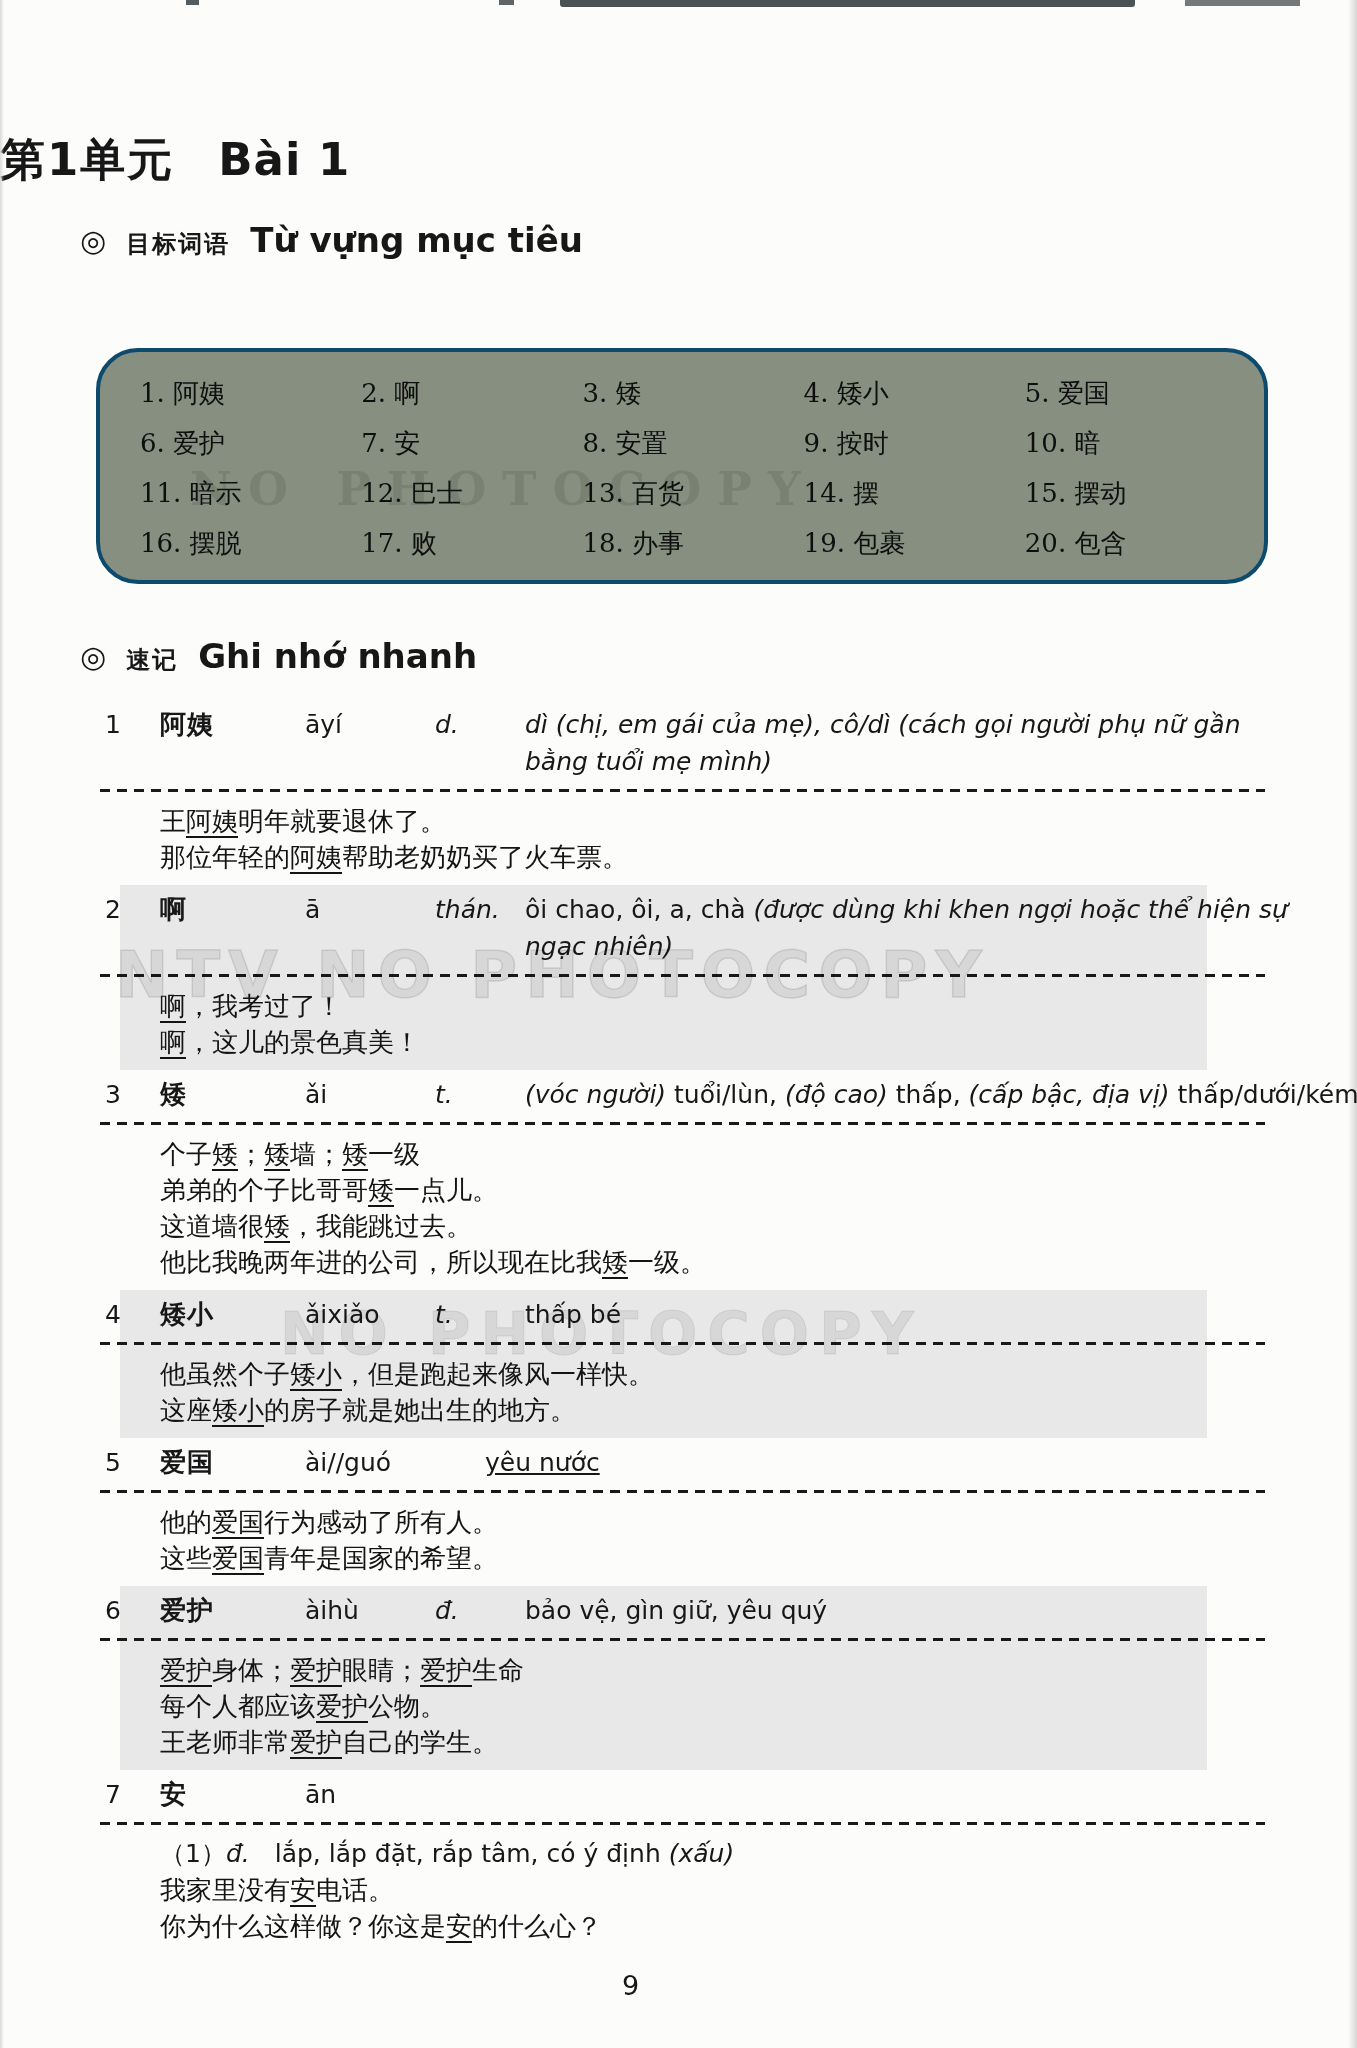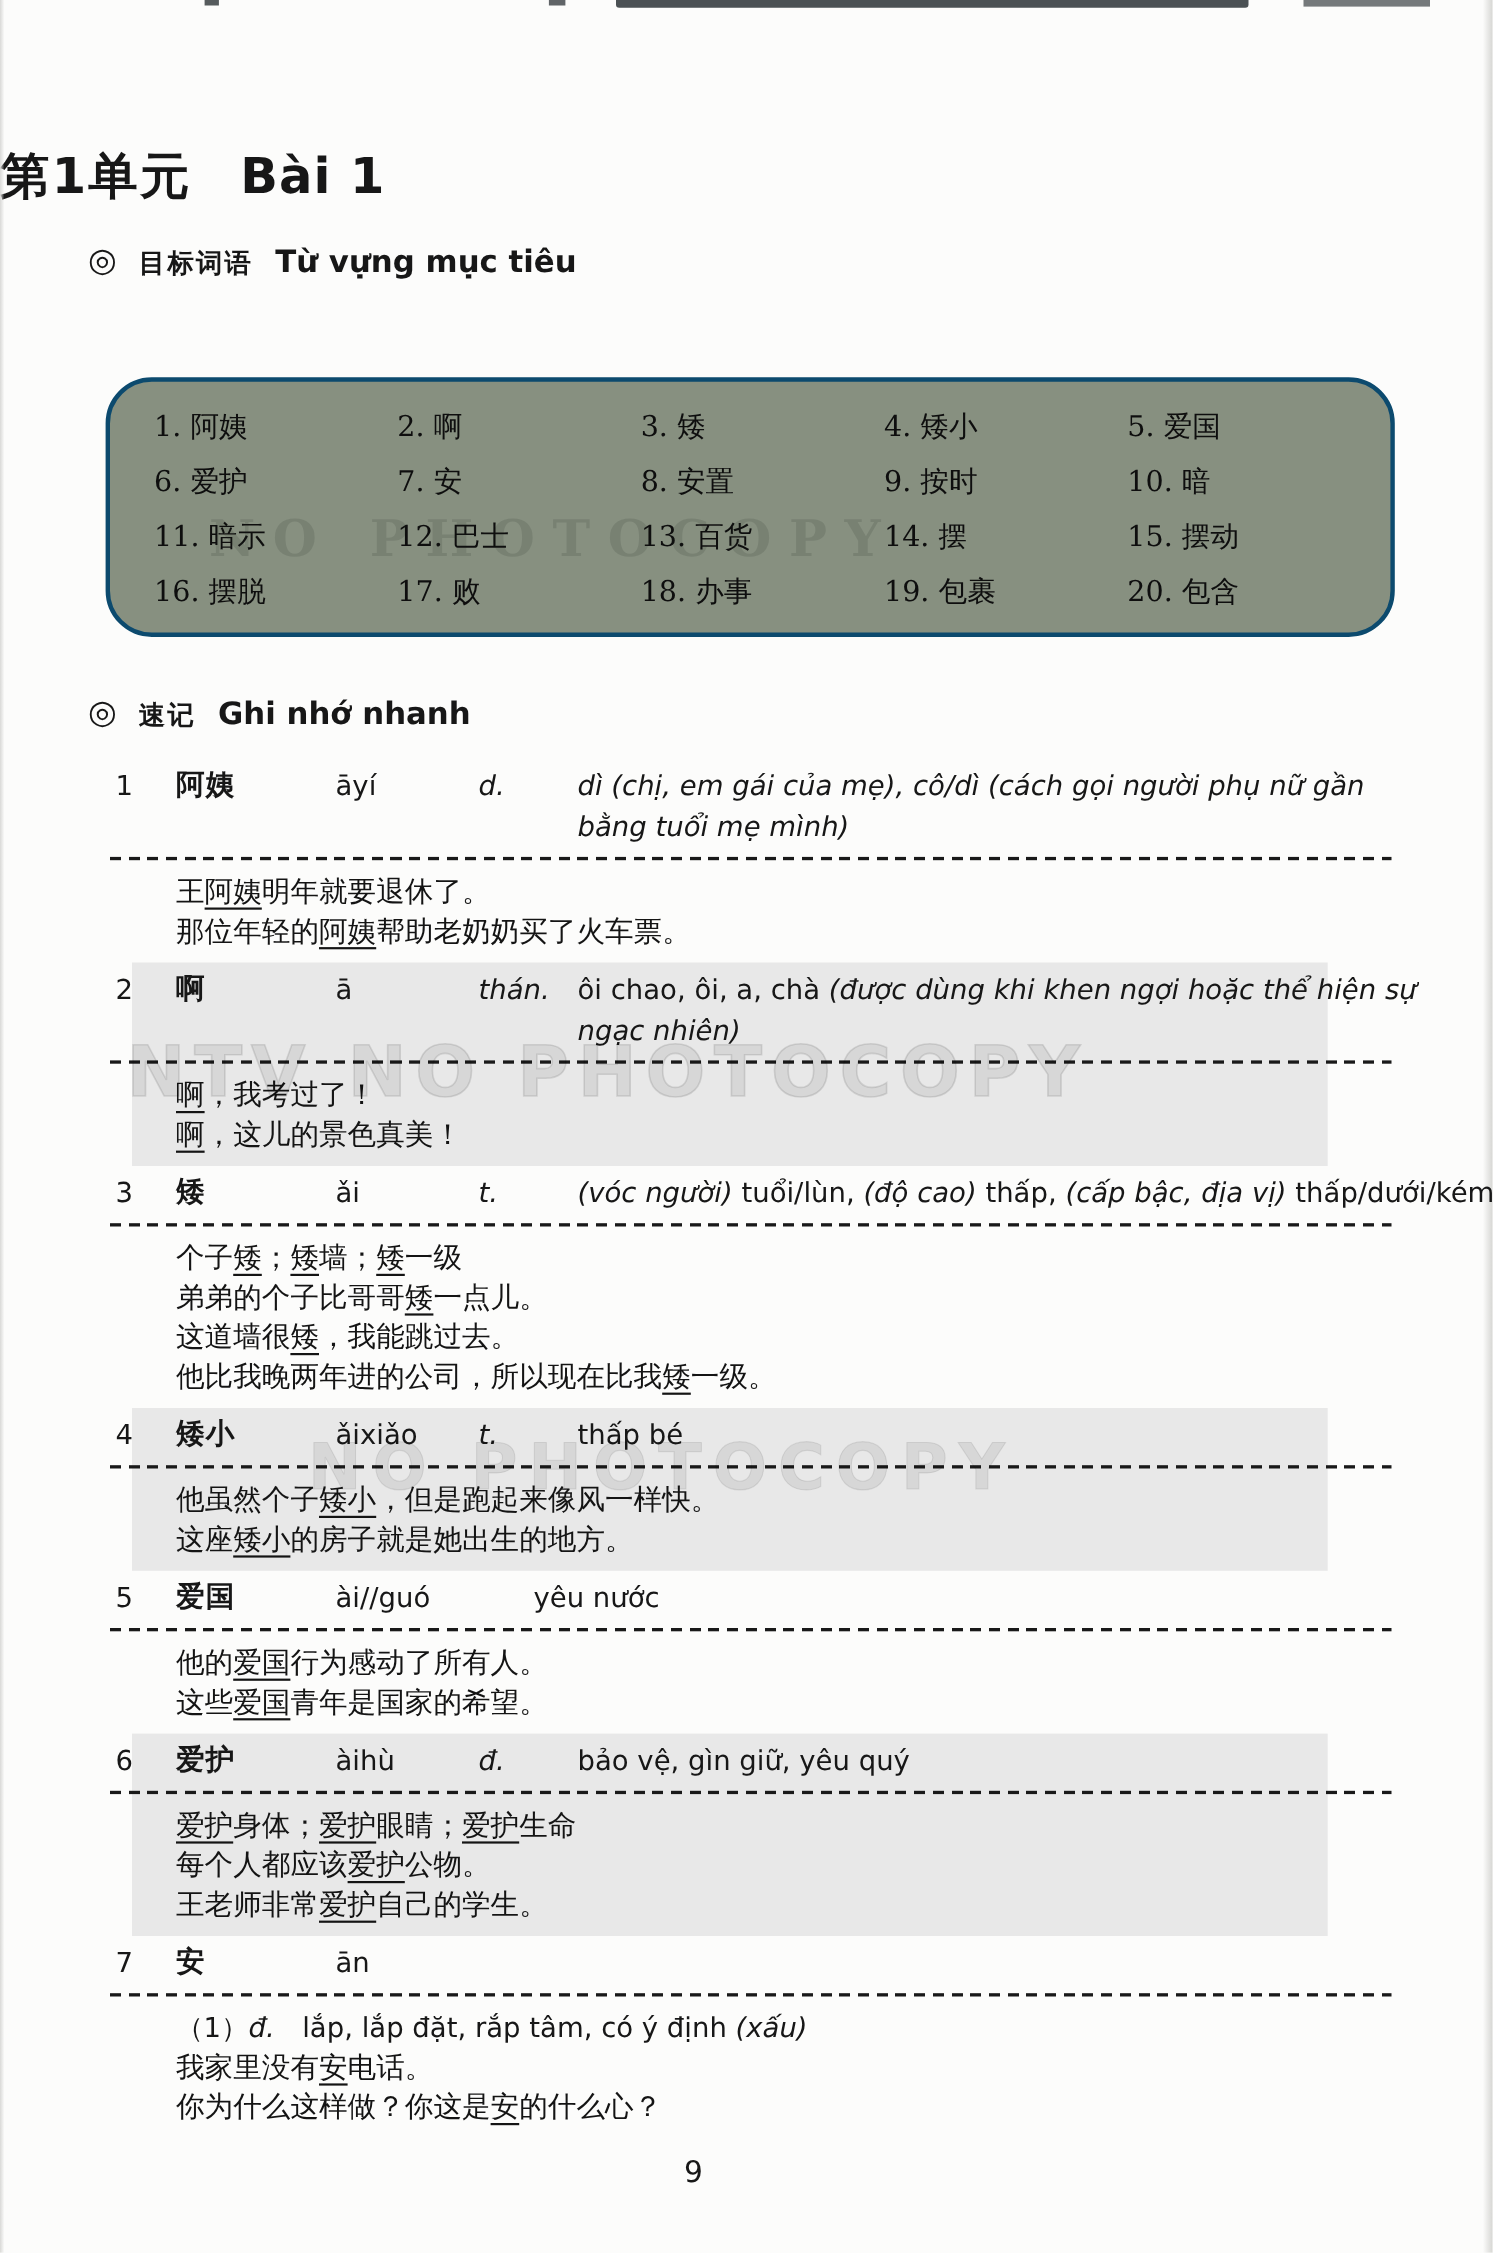--- a/index.html
+++ b/index.html
@@ -17,21 +17,21 @@
     background:linear-gradient(90deg,#d9d9d7,rgba(255,255,255,0)); }
   .edge-right { position:absolute; right:0; top:0; width:9px; height:100%;
     background:linear-gradient(270deg,#d6d6d3,rgba(255,255,255,0)); }
 
   .title { text-align:left; padding-top:130px; font-size:45px; font-weight:bold; letter-spacing:2px; }
   .title .latin { margin-left:44px; letter-spacing:1px; }
 
   .section-head { margin:30px 0 0 80px; display:flex; align-items:baseline; gap:20px; }
   .section-head .sym { font-size:30px; font-weight:normal; transform:translateY(-1px); }
   .section-head .zh { font-size:24px; font-weight:bold; letter-spacing:2px; }
-  .section-head .vi { font-size:28px; font-weight:bold; }
+  .section-head .vi { font-size:34px; font-weight:bold; }
 
   .vocab-box {
     position:relative;
     margin:88px 0 0 96px;
     width:1172px; box-sizing:border-box;
     border:4px solid #0c4a6e;
     border-radius:42px;
     background:#879080;
     padding:18px 18px 14px 40px;
   }
@@ -197,21 +197,21 @@
       </div>
       <div class="dash"></div>
       <div class="example">他虽然个子<u>矮小</u>，但是跑起来像风一样快。</div>
       <div class="example">这座<u>矮小</u>的房子就是她出生的地方。</div>
     </div>
     <div class="entry">
       <div class="entry-head">
         <span class="entry-num">5</span>
         <span class="entry-word">爱国</span>
         <span class="entry-pinyin">ài//guó</span>
-        <div class="entry-def" style="padding-left: 50px;">
+        <div class="entry-def" style="padding-left: 50px; text-decoration: underline;">
           <div class="def-line"><span>yêu nước</span></div>
         </div>
       </div>
       <div class="dash"></div>
       <div class="example">他的<u>爱国</u>行为感动了所有人。</div>
       <div class="example">这些<u>爱国</u>青年是国家的希望。</div>
     </div>
     <div class="entry shaded">
       <div class="entry-head">
         <span class="entry-num">6</span>

